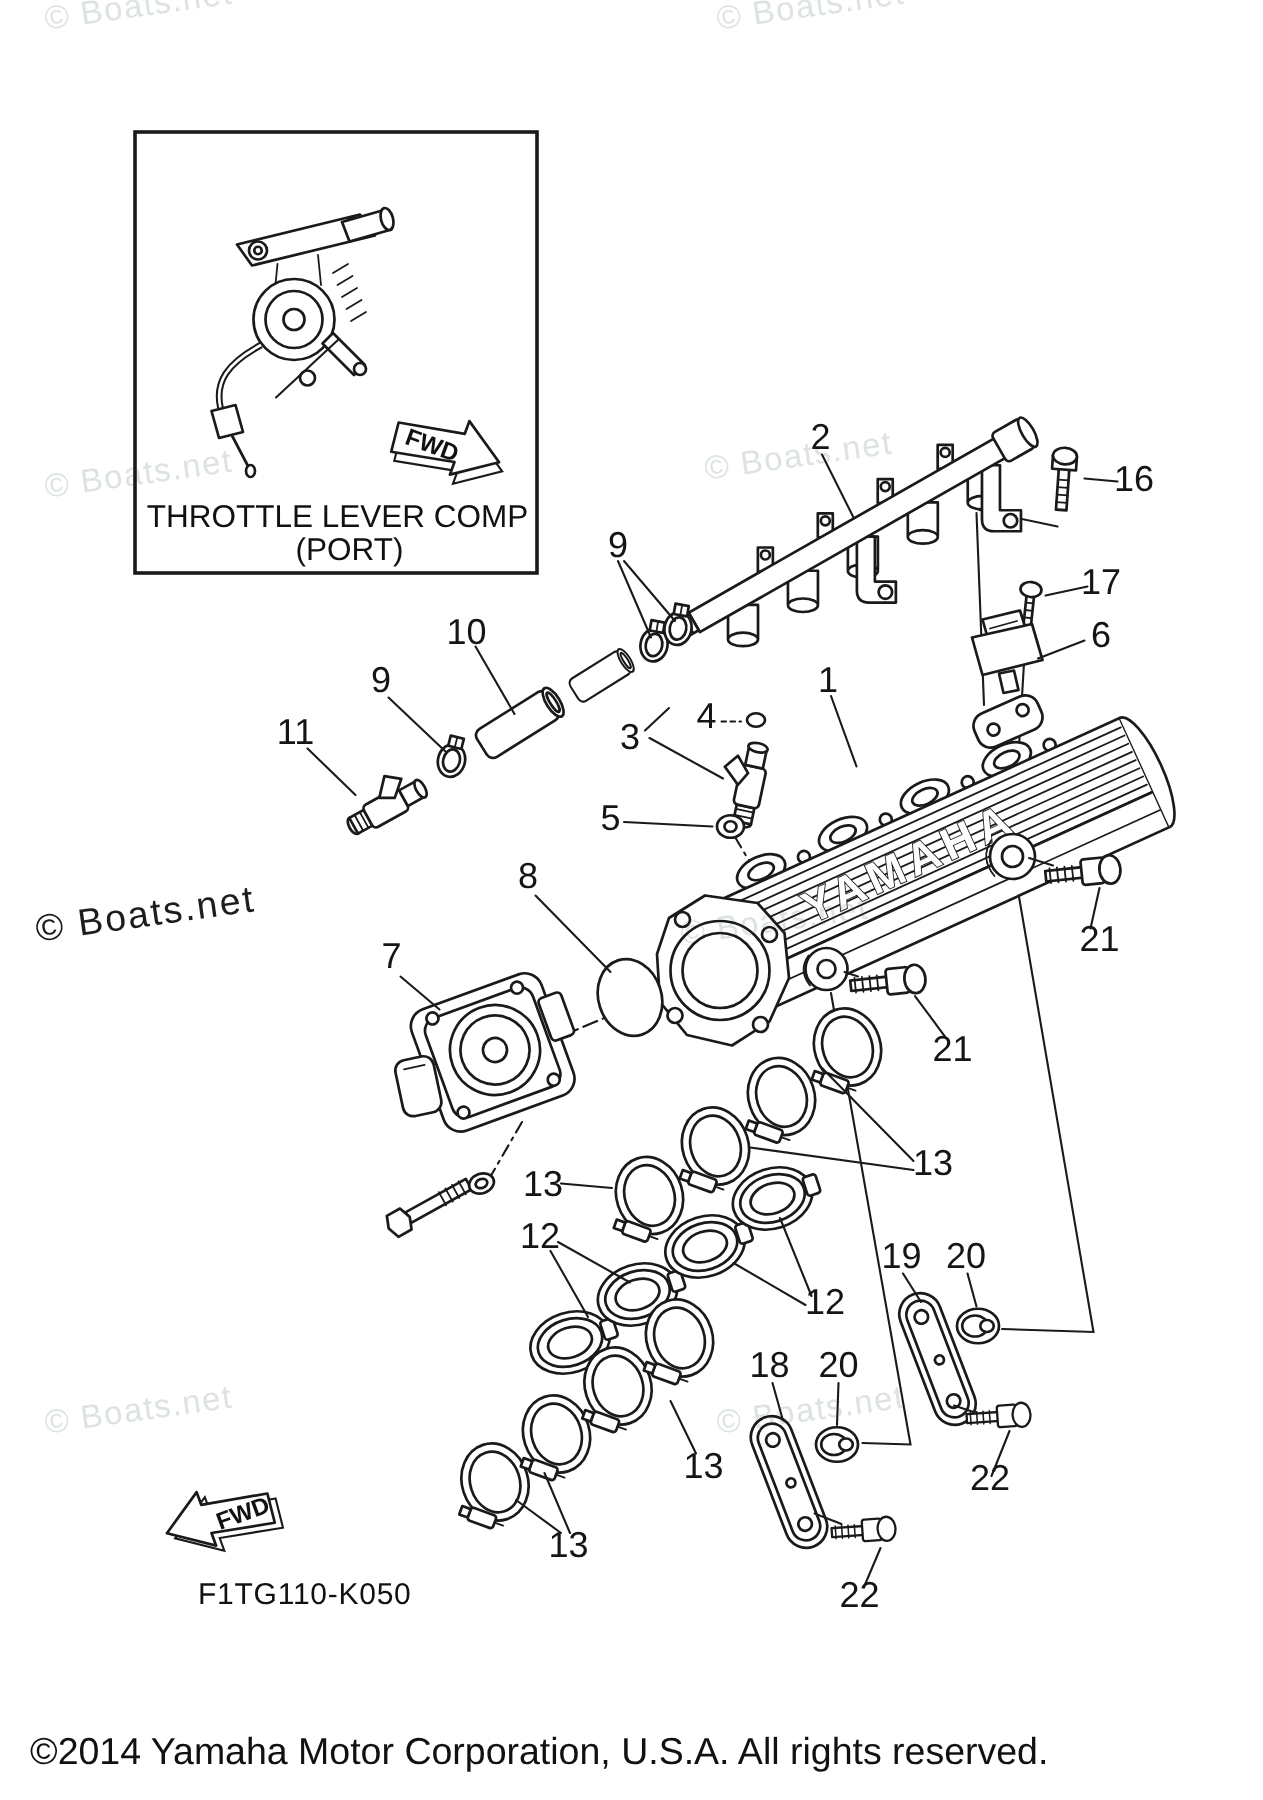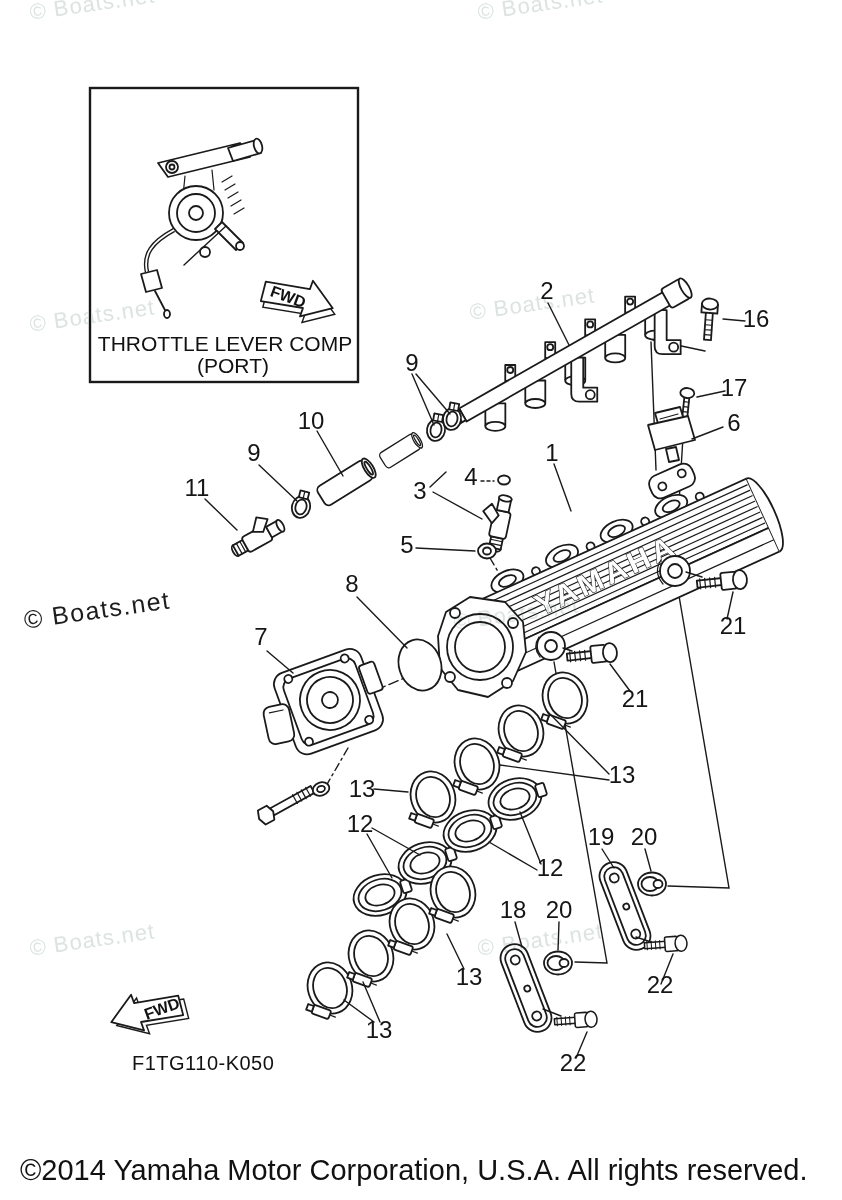--- a/index.html
+++ b/index.html
@@ -4,21 +4,21 @@
 <style>
   html,body{margin:0;padding:0;background:#fff;}
   .page{position:relative;width:842px;height:1200px;background:#fff;overflow:hidden;
         font-family:"Liberation Sans",sans-serif;}
   .page svg{position:absolute;left:0;top:0;}
   .wm{position:absolute;white-space:nowrap;font-size:22px;letter-spacing:1px;
       color:#dce3e2;transform:rotate(-8deg);transform-origin:left top;
       mix-blend-mode:darken;pointer-events:none;z-index:5;}
   .wm.dark{font-size:25px;color:#1d1d1d;letter-spacing:1.5px;}
   .code-label{position:absolute;left:92px;top:1052px;font-size:20px;color:#111;letter-spacing:.5px;z-index:4;margin-left:40px;}
-  .copyright{position:absolute;left:20px;top:1154px;font-size:29px;color:#111;z-index:4;}
+  .copyright{position:absolute;left:20px;top:1154px;font-size:25px;color:#111;z-index:4;}
   
   .pt{fill:#fff;stroke:#1a1a1a;stroke-width:1.8;stroke-linejoin:round;}
   .ln{fill:none;stroke:#1a1a1a;stroke-width:1.8;stroke-linejoin:round;stroke-linecap:round;}
   .thin{stroke-width:1.2;}
   .leader{fill:none;stroke:#1a1a1a;stroke-width:1.4;stroke-linecap:round;}
   .callout{font-size:24px;fill:#151515;text-anchor:middle;cursor:pointer;}
   .inset-title{font-size:21px;fill:#111;text-anchor:middle;}
   .fwd-text{font-size:16px;font-weight:bold;fill:#111;}
   .brand{font-size:30px;font-weight:bold;letter-spacing:4px;fill:#fff;stroke:#1a1a1a;
          stroke-width:1.2;text-anchor:middle;paint-order:stroke fill;}

